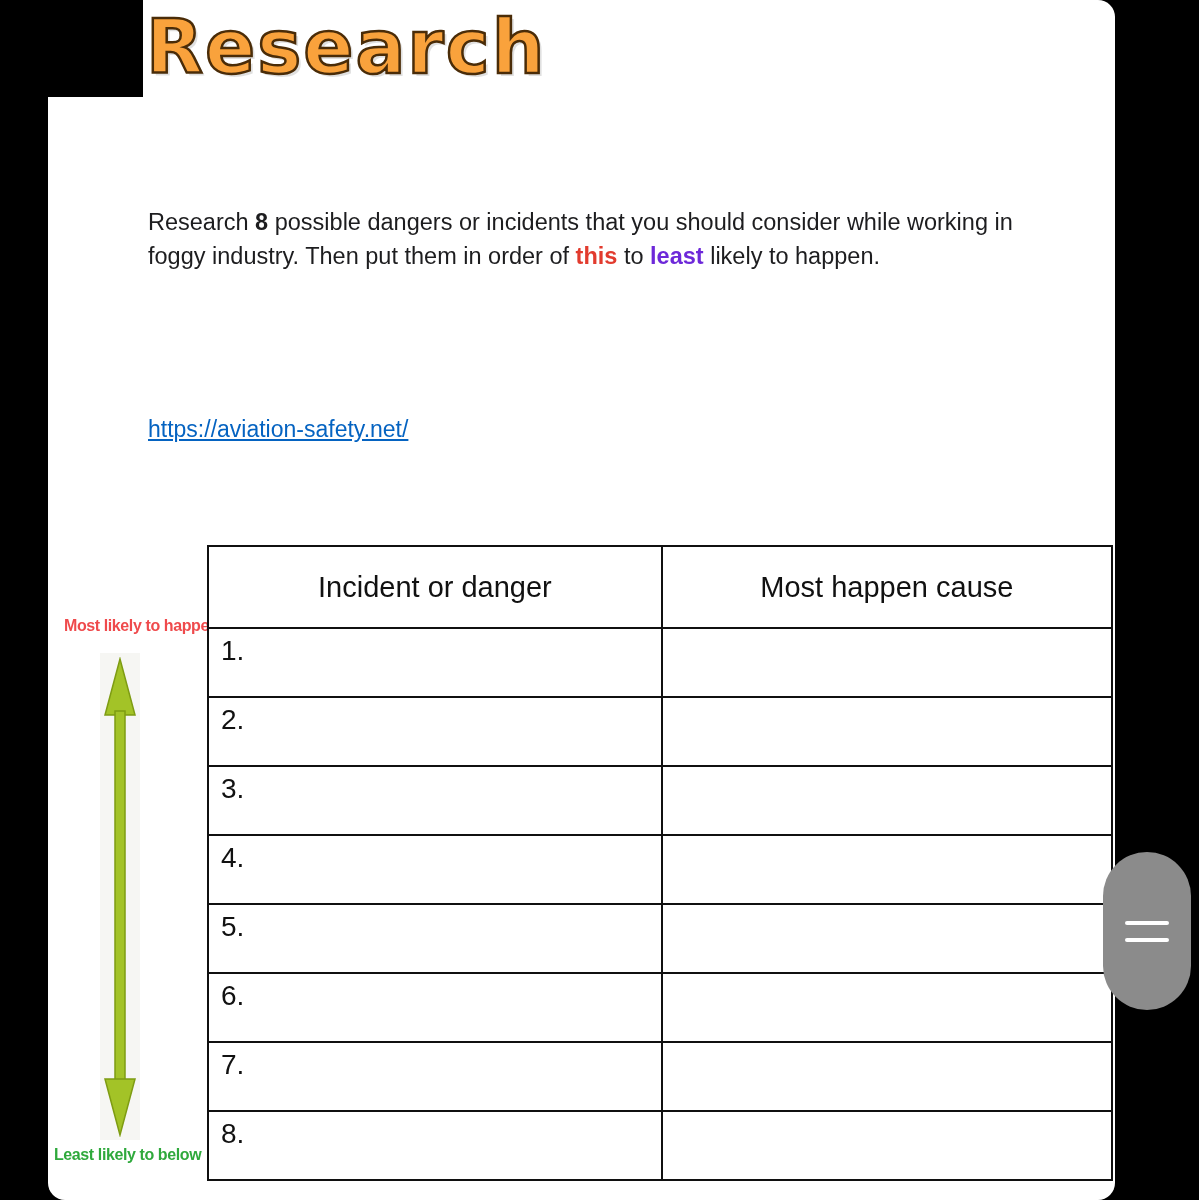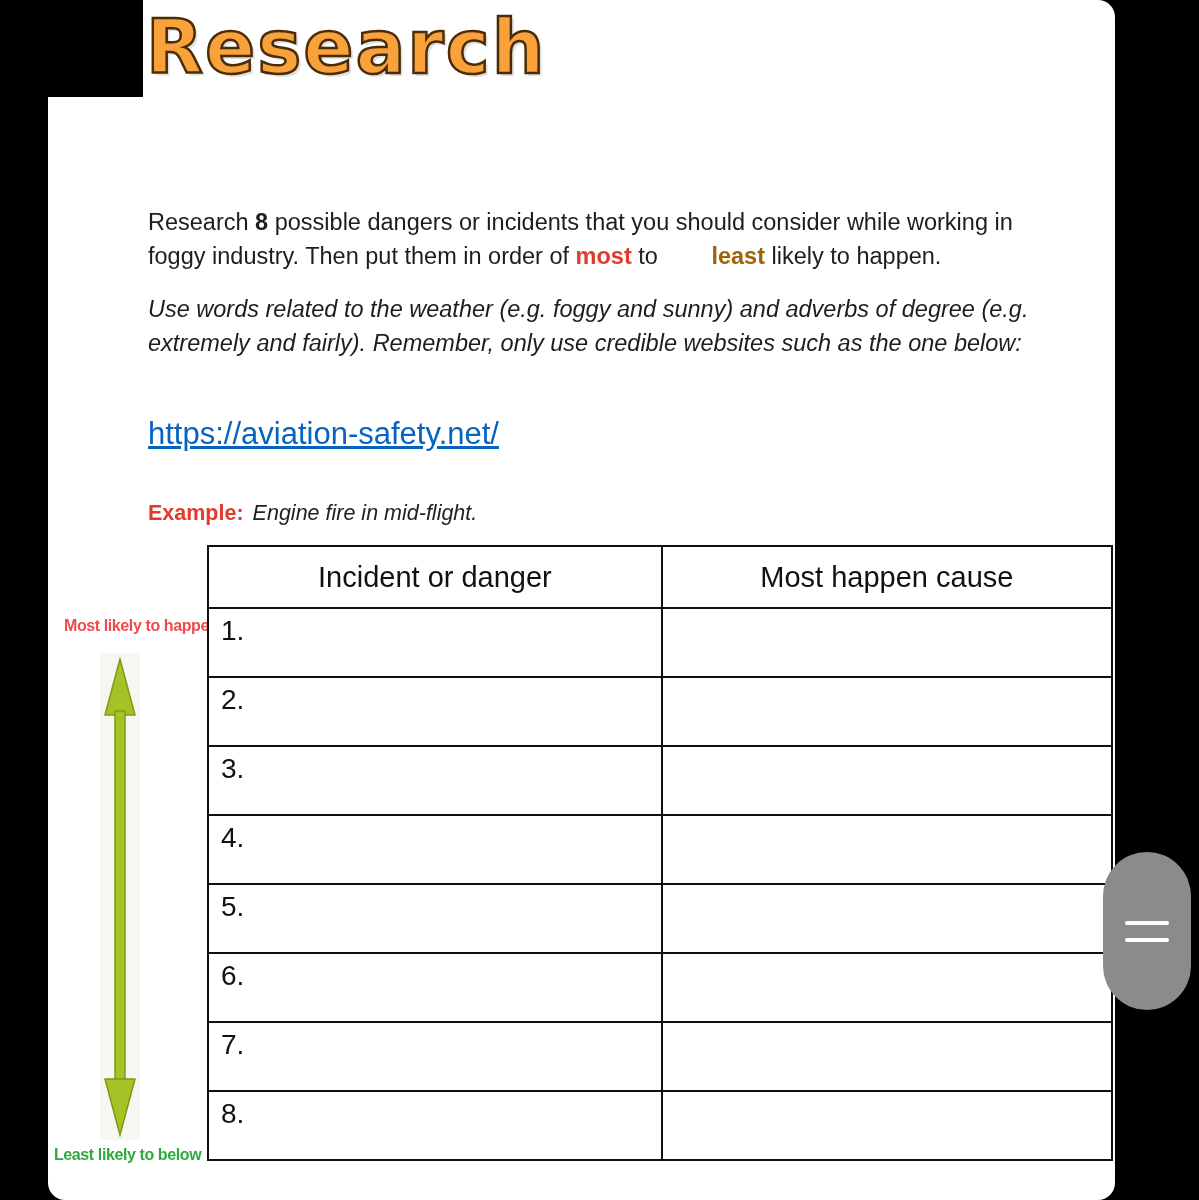--- a/index.html
+++ b/index.html
@@ -14,59 +14,57 @@
     font-family:"DejaVu Sans",sans-serif; font-weight:800; font-size:74px; letter-spacing:2px;
     color:#f9a23c; -webkit-text-stroke:2.5px #4a2c08; text-shadow:3px 3px 0 rgba(0,0,0,0.12);
   }
 
   .para { position:absolute; left:100px; font-size:23.5px; line-height:34px; color:#1d1d1f; }
   .p1 { top:118px; width:900px; }
   .p2 { top:205px; width:905px; }
   .p3 { top:292px; width:915px; font-style:italic; }
   b.plain { font-weight:bold; }
   .red-word { font-weight:bold; color:#e23b2e; }
-  .green-word { font-weight:bold; color:#a16207;margin-left:47px; }
+  .green-word { font-weight:bold; color:#6d28d9; }
 
-  .link { position:absolute; left:100px; top:416px; font-size:31px; color:#0563c1; text-decoration:underline; cursor:pointer; }
+  .link { position:absolute; left:100px; top:416px; font-size:23px; color:#0563c1; text-decoration:underline; cursor:pointer; }
 
   .example { position:absolute; left:100px; top:501px; font-size:21.5px; color:#1d1d1f; }
   .ex-label { font-weight:bold; color:#e23b2e; }
   .ex-text { font-style:italic; margin-left:9px; color:#222; }
 
   .rail-label { position:absolute; font-size:16px; font-weight:bold; letter-spacing:-0.4px; white-space:nowrap; }
   .rail-top { left:16px; top:617px; color:#ef4a4c; }
   .rail-bottom { left:6px; top:1146px; color:#2fa93c; }
   .arrow-strip { position:absolute; left:52px; top:653px; width:40px; height:487px; background:#f6f6f3; display:flex; align-items:center; justify-content:center; }
 
   table.research { position:absolute; left:159px; top:545px; width:906px; border-collapse:collapse; table-layout:fixed; background:#fff; }
-  table.research th { height:62px; border:2px solid #101010; font-size:29px; font-weight:400; color:#111; text-align:center; vertical-align:middle; }
+  table.research th { height:82px; border:2px solid #101010; font-size:29px; font-weight:400; color:#111; text-align:center; vertical-align:middle; }
   table.research td { height:69px; border:2px solid #101010; vertical-align:top; font-size:28px; color:#111; padding:6px 0 0 12px; }
   .col1 { width:50.2%; } .col2 { width:49.8%; }
 
   .scroll-pill { position:absolute; left:1103px; top:852px; width:88px; height:158px; background:#8b8b8b; border-radius:44px;
     display:flex; flex-direction:column; align-items:center; justify-content:center; gap:13px; cursor:grab; }
   .scroll-pill .bar { width:44px; height:4px; background:#ffffff; border-radius:2px; }
 </style>
 </head>
 <body>
 
 <div class="stage">
 
   <div class="page">
 
     <h1 class="title">Research</h1>
 
 
-    <p class="para p2"><span>Research </span><b class="plain">8</b><span> possible dangers or incidents that you should consider while working in foggy industry. Then put them in order of </span><span class="red-word">most</span><span> to </span><span class="green-word">least</span><span> likely to happen.</span></p>
+    <p class="para p2"><span>Research </span><b class="plain">8</b><span> possible dangers or incidents that you should consider while working in foggy industry. Then put them in order of </span><span class="red-word">this</span><span> to </span><span class="green-word">least</span><span> likely to happen.</span></p>
 
-    <p class="para p3">Use words related to the weather (e.g. foggy and sunny) and adverbs of degree (e.g. extremely and fairly).  Remember, only use credible websites such as the one below:</p>
 
     <a class="link">https://aviation-safety.net/</a>
 
-    <p class="example"><span class="ex-label">Example:</span><span class="ex-text">Engine fire in mid-flight.</span></p>
 
     <div class="rail-label rail-top">Most likely to happen</div>
 
     <div class="arrow-strip">
       <svg width="34" height="480" viewBox="0 0 34 480">
         <polygon points="17,2 2,58 32,58" fill="#a3c327" stroke="#7e9c12" stroke-width="1.5"></polygon>
         <rect x="12" y="54" width="10" height="372" fill="#a3c327" stroke="#7e9c12" stroke-width="1.5"></rect>
         <polygon points="17,478 2,422 32,422" fill="#a3c327" stroke="#7e9c12" stroke-width="1.5"></polygon>
       </svg>
     </div>

